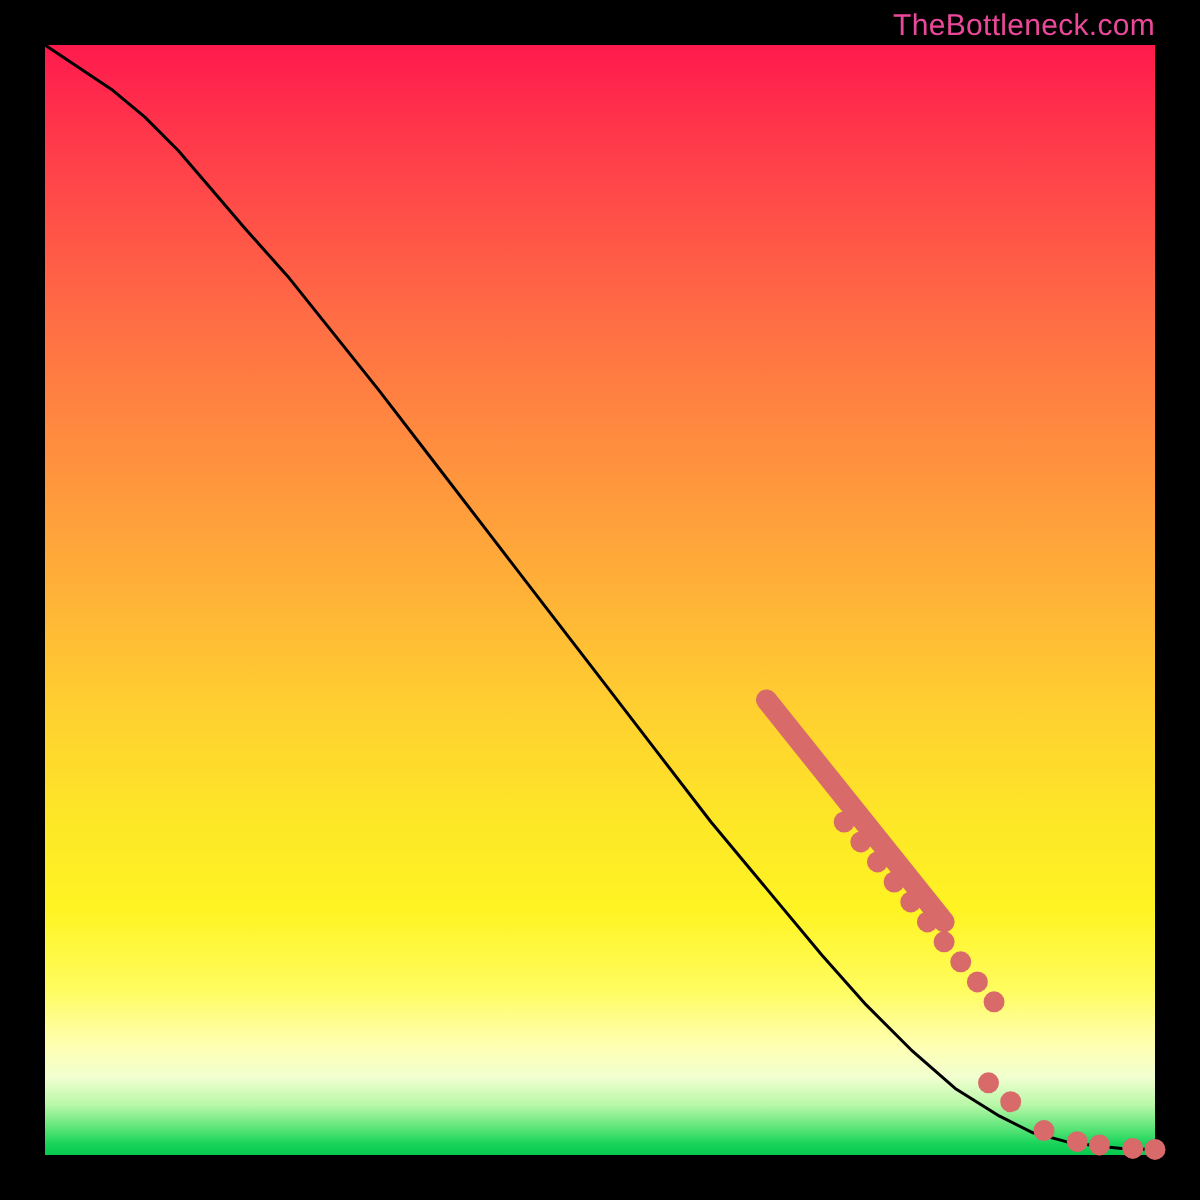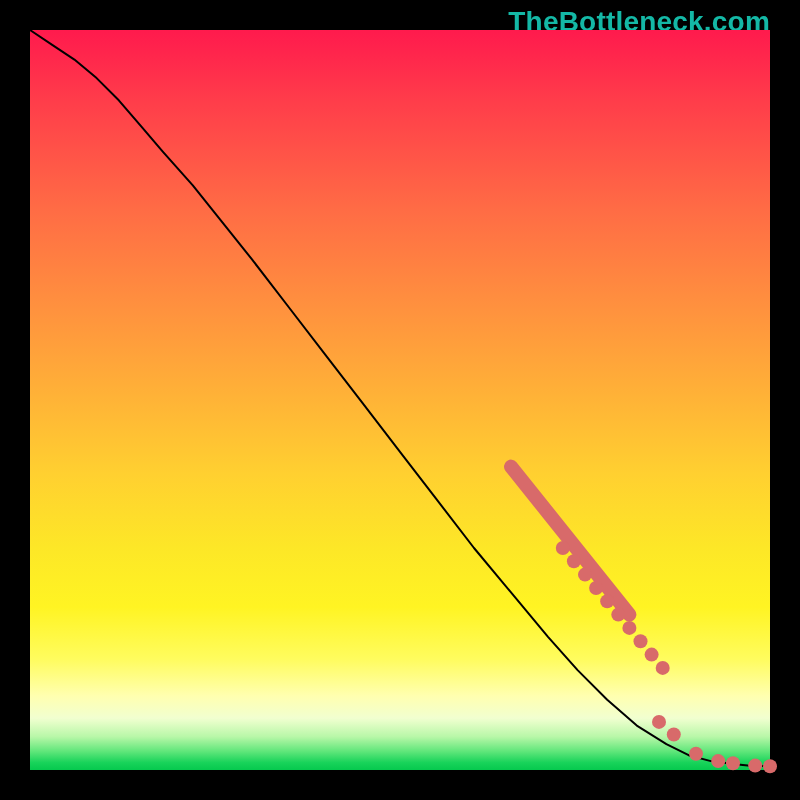--- a/index.html
+++ b/index.html
@@ -40,23 +40,23 @@
       #b8f7a8 95.5%,
       #5fe67a 97.5%,
       #18d35a 99%,
       #06c94e 100%
     );
   }
   .watermark {
     position: absolute;
     top: 6px;
     right: 30px;
-    color: #14b8a6;
-    font-size: 28px;
-    font-weight: 700;
+    color: #ec4899;
+    font-size: 20px;
+    font-weight: 400;
     letter-spacing: 0.2px;
     user-select: none;
   }
   svg.overlay {
     position: absolute;
     left: 0;
     top: 0;
     width: 740px;
     height: 740px;
     overflow: visible;

